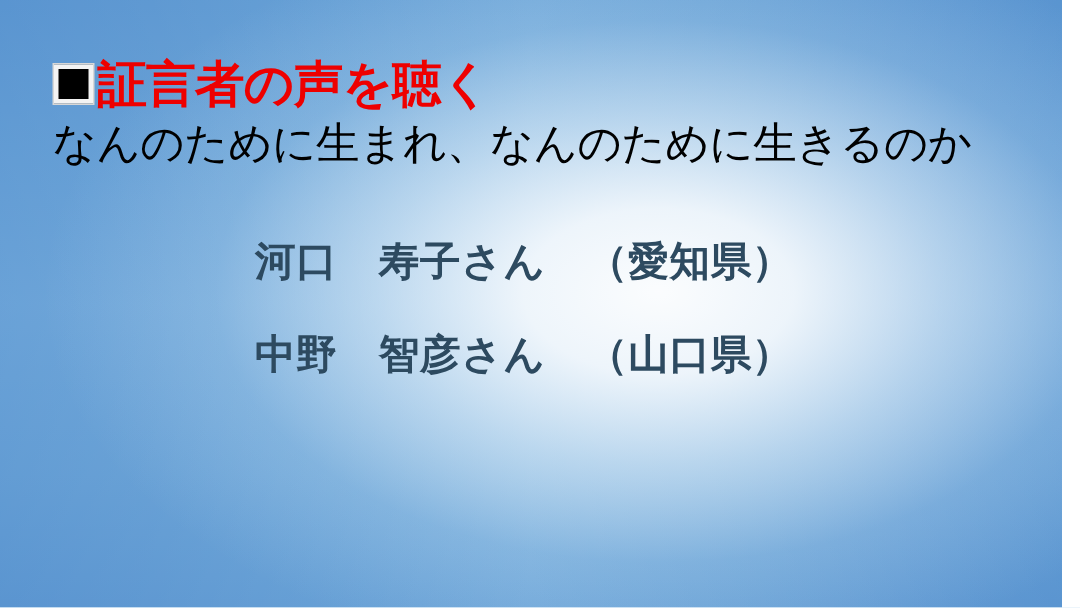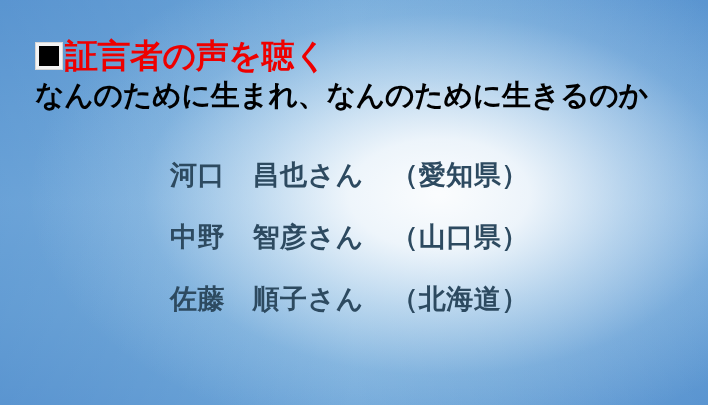--- a/index.html
+++ b/index.html
@@ -70,21 +70,21 @@
     white-space: nowrap;
   }
 
   
   .subtitle {
     position: absolute;
     left: 35px;
     top: 79px;
     color: #000000;
     font-size: 29px;
-    font-weight: 700;
+    font-weight: 400;
     line-height: 1.15;
     letter-spacing: -0.4px;
     white-space: nowrap;
   }
 
   
   .name-list {
     position: absolute;
     left: 170px;
     top: 143px;
@@ -108,18 +108,17 @@
 <div id="slide">
 
   <div class="title-row">
     <span class="bullet-square"></span>
     <span class="title-text">証言者の声を聴く</span>
   </div>
 
   <div class="subtitle">なんのために生まれ、なんのために生きるのか</div>
 
   <div class="name-list">
-    <div class="name-row">河口　昌也さん　（愛知県）</div>
+    <div class="name-row">河口　寿子さん　（愛知県）</div>
     <div class="name-row">中野　智彦さん　（山口県）</div>
-    <div class="name-row">佐藤　順子さん　（北海道）</div>
   </div>
 
 </div>
 
 </body></html>

